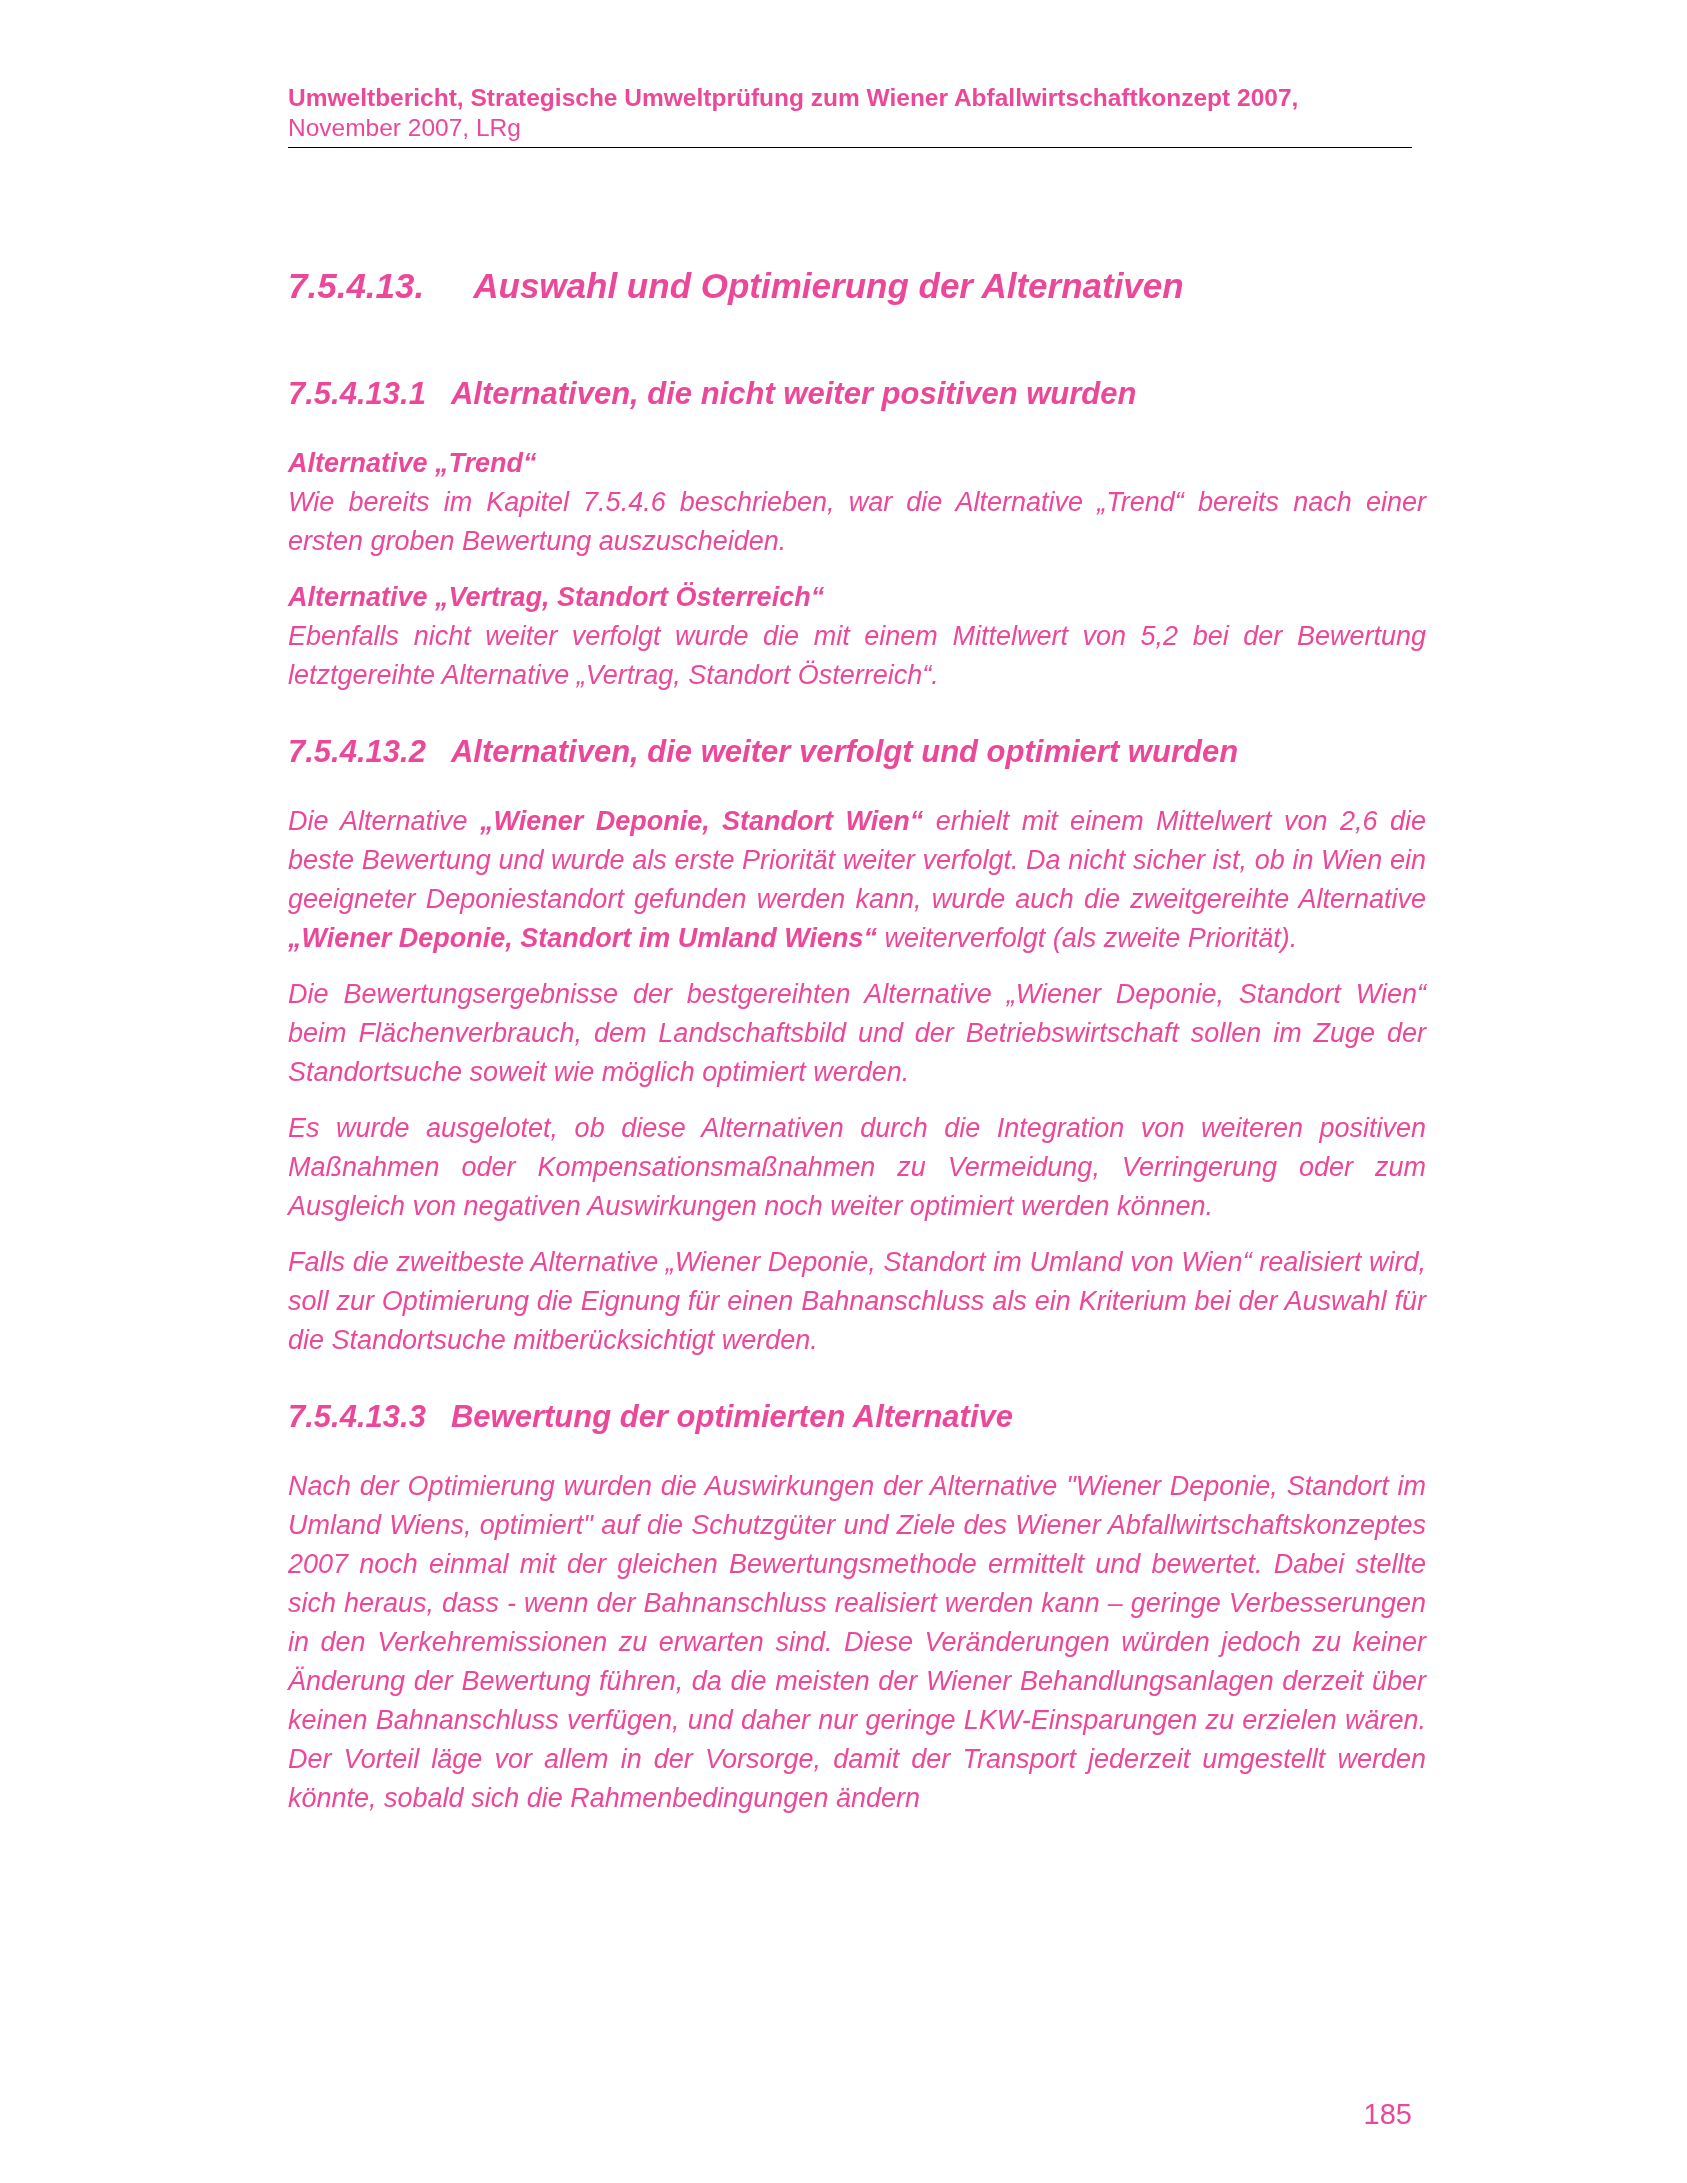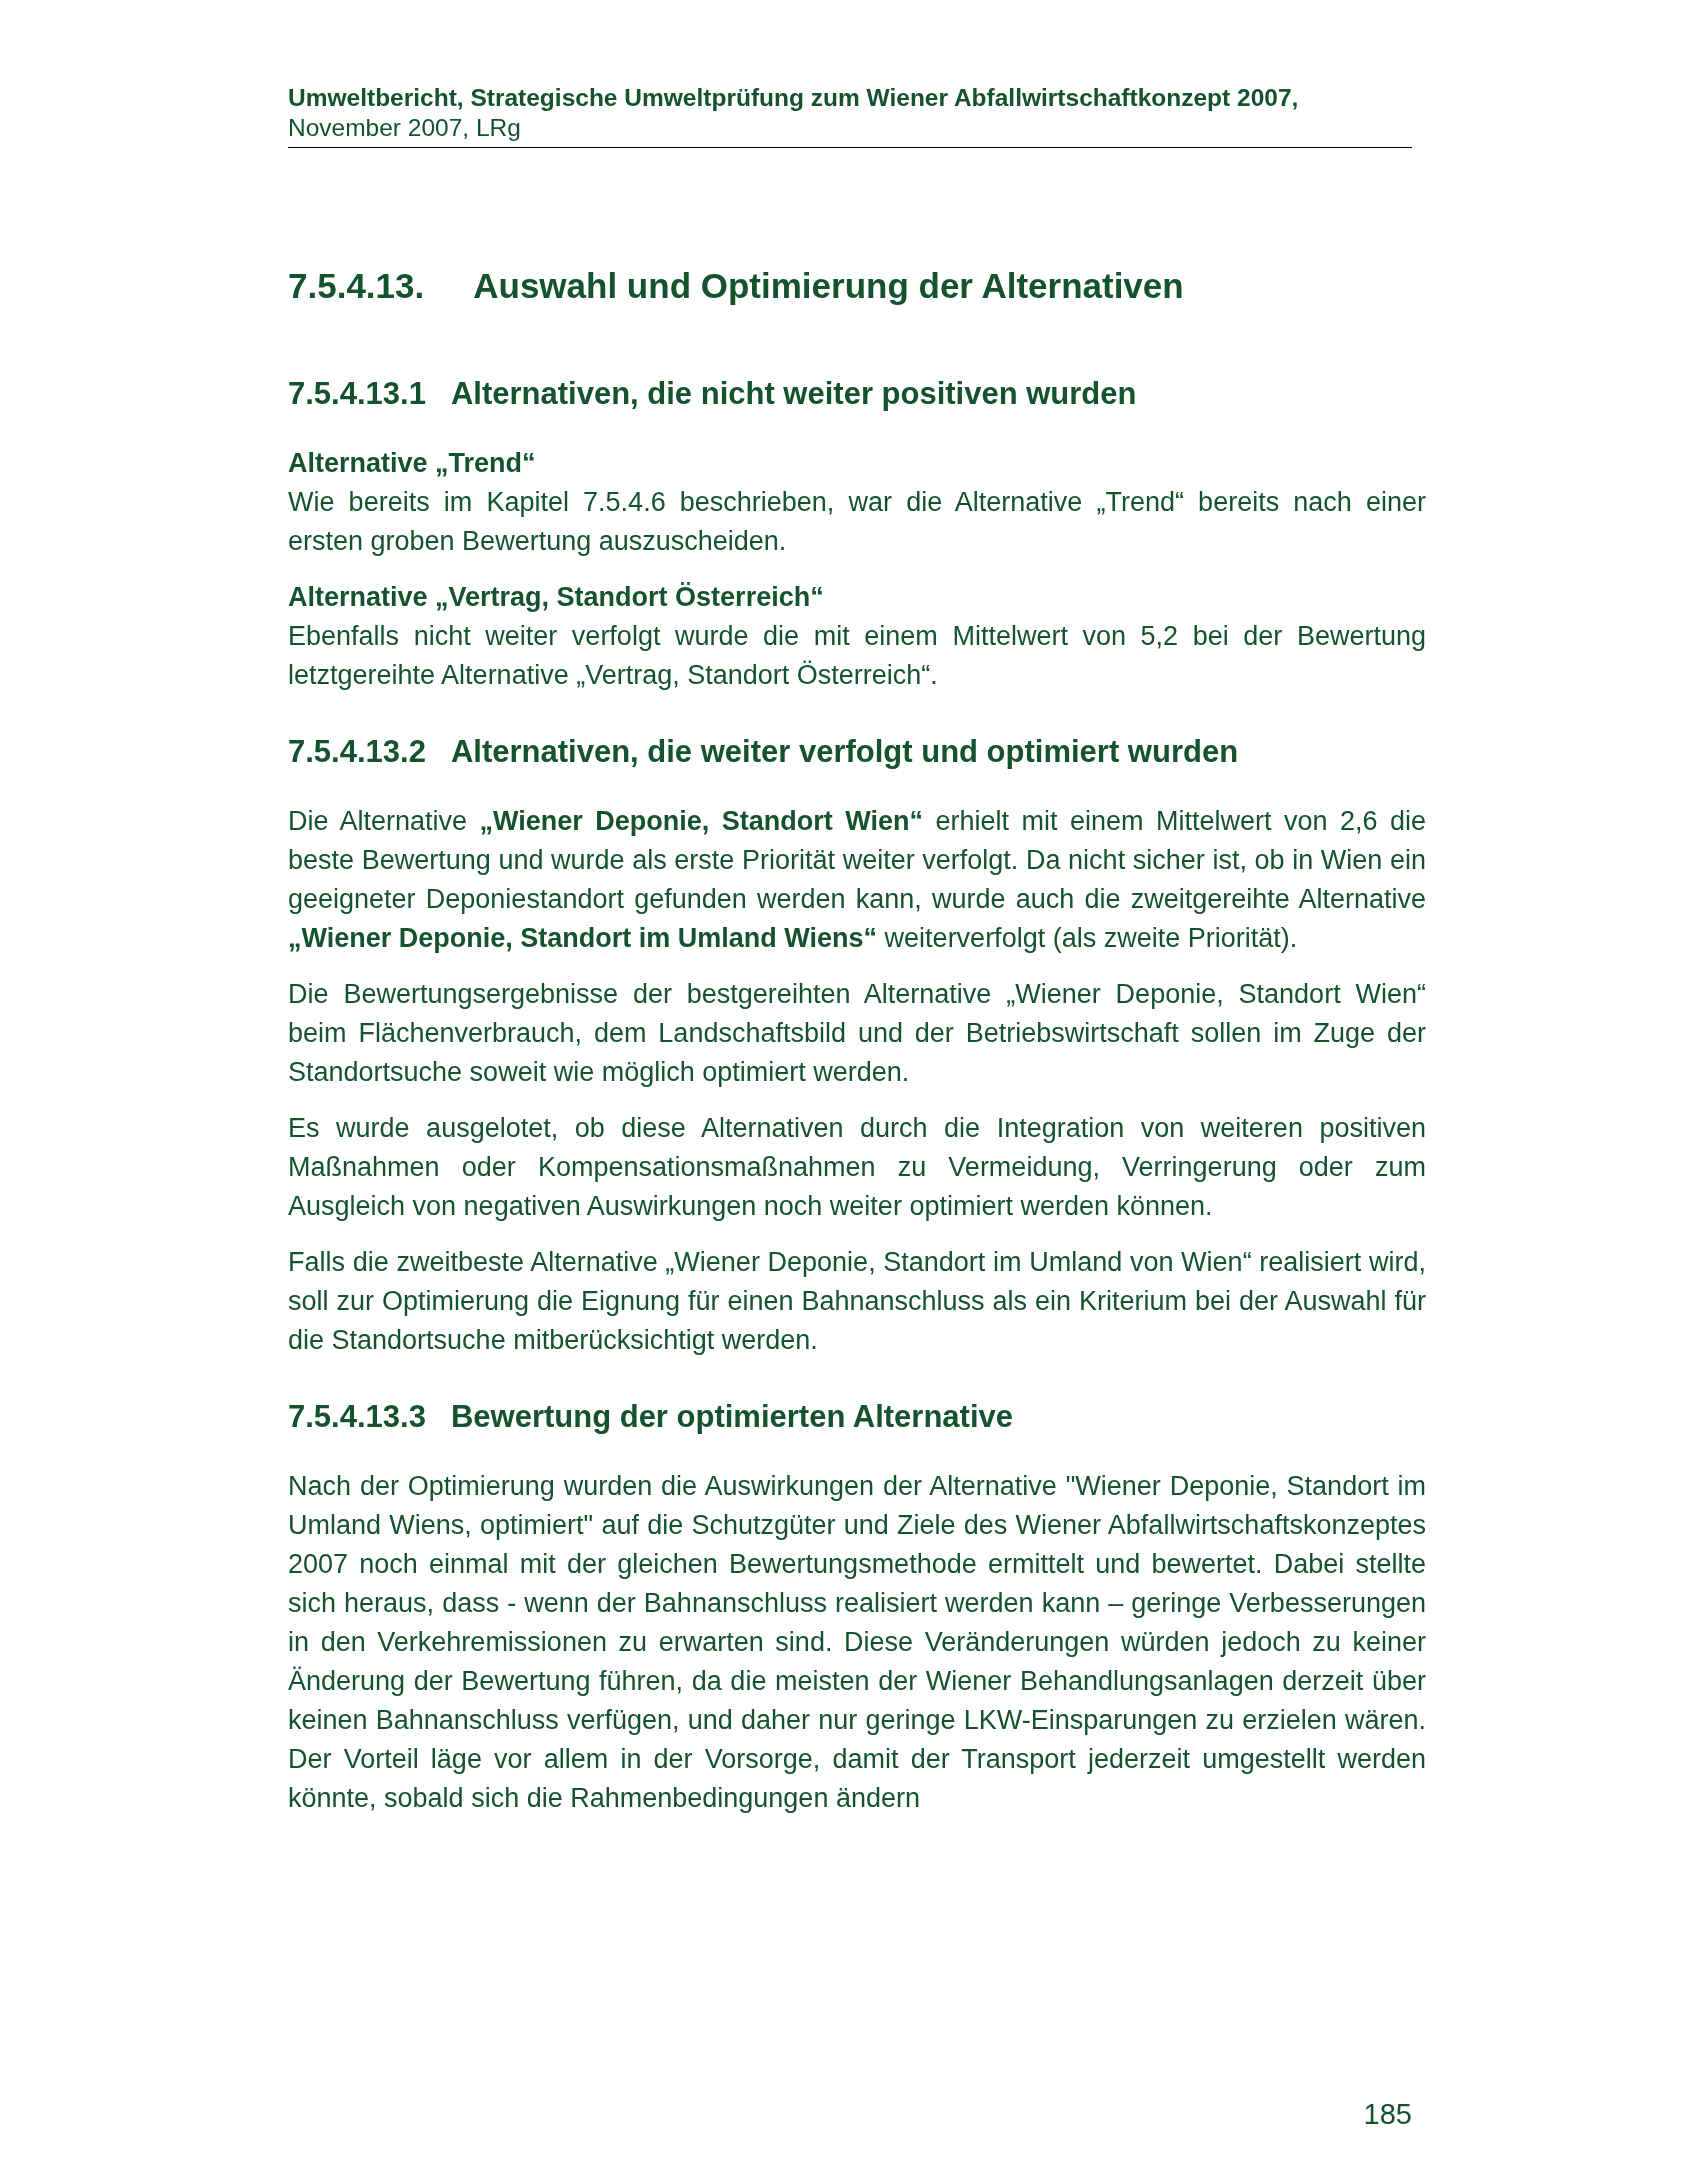--- a/index.html
+++ b/index.html
@@ -4,21 +4,21 @@
 <title>Umweltbericht Seite 185</title>
 <style>
   * { box-sizing: border-box; }
   html, body { margin: 0; padding: 0; background: #ffffff; }
   .page {
     position: relative;
     width: 1687px;
     height: 2183px;
     background: #ffffff;
     font-family: "Liberation Sans", sans-serif;
-    color: #14532d;
+    color: #ec4899;
     overflow: hidden;
   }
   .header {
     position: absolute;
     left: 288px;
     right: 275px;
     top: 83px;
   }
   .header-line1 { font-weight: bold; font-size: 24.5px; line-height: 29.5px; }
   .header-line2 { font-weight: normal; font-size: 24.5px; line-height: 29.5px; }
@@ -26,20 +26,21 @@
     margin: 5px 0 0 0;
     border: none;
     border-top: 1.7px solid #000000;
     height: 0;
   }
   .content {
     position: absolute;
     left: 288px;
     right: 261px;
     top: 148px;
+    font-style: italic;
   }
   .main-heading {
     margin: 116px 0 66px 0;
     font-size: 35px;
     font-weight: bold;
     line-height: 44px;
   }
   .main-heading .h-num { display: inline-block; margin-right: 49px; }
   .section-heading {
     margin: 37px 0 30px 0;

